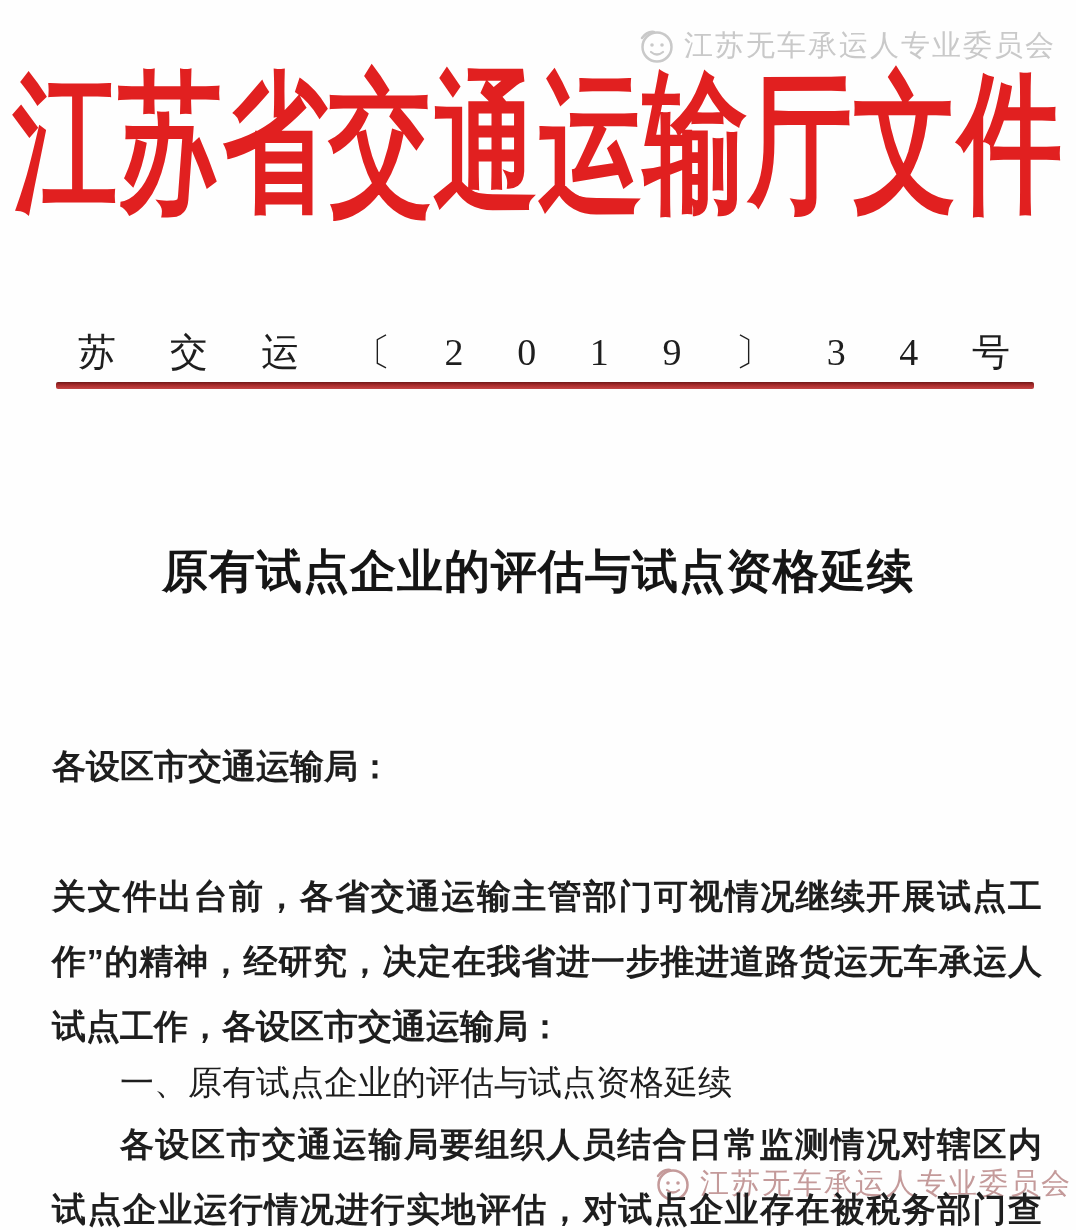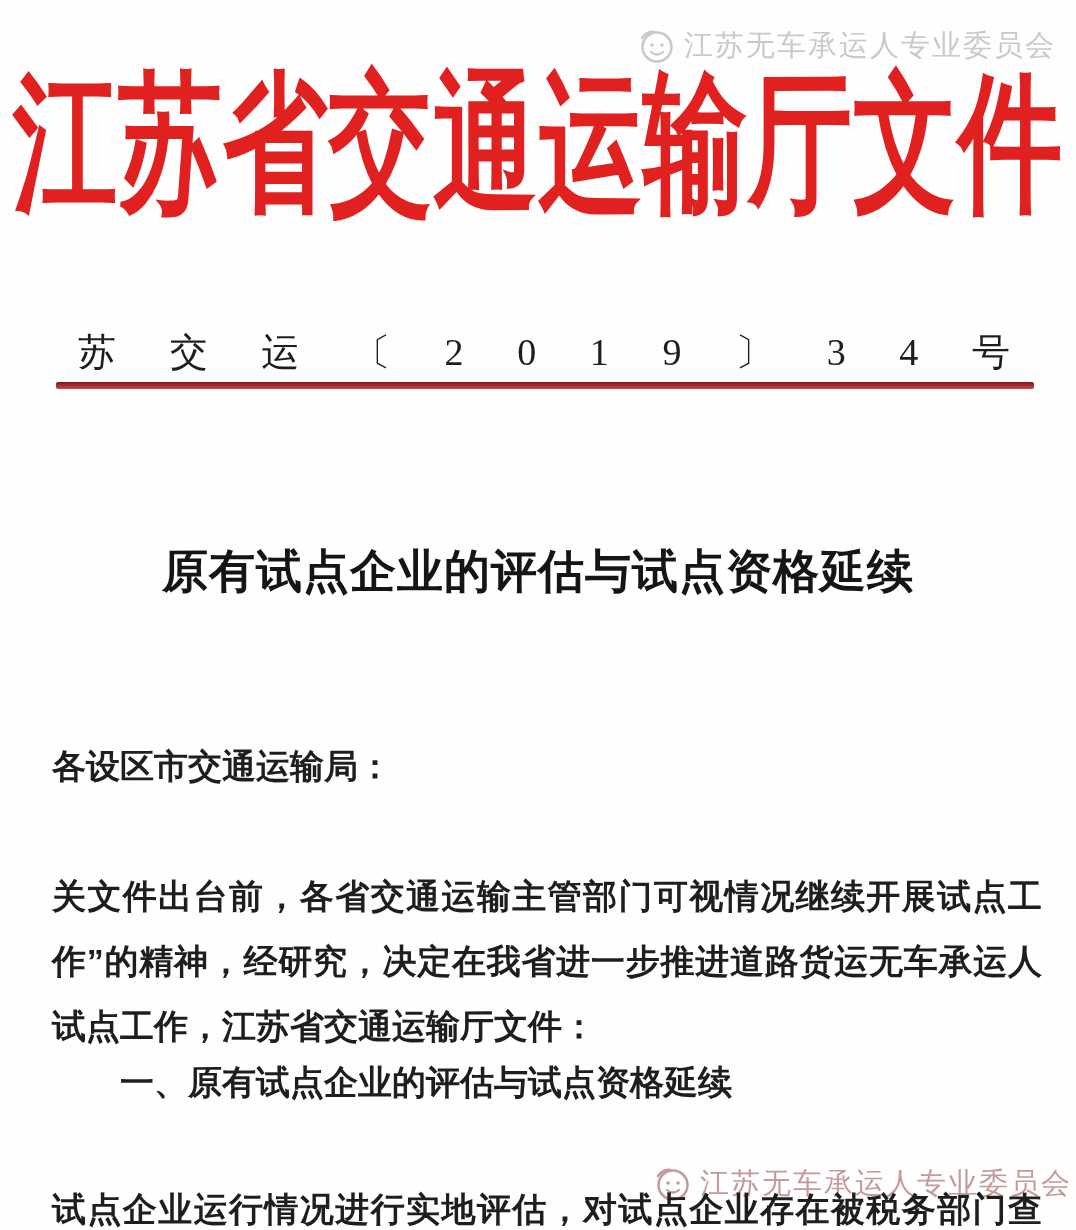--- a/index.html
+++ b/index.html
@@ -49,21 +49,21 @@
   
   .bl{
     position:absolute;left:45px;width:990px;
     font-size:34px;font-weight:600;line-height:1.32;
     color:var(--ink,#1e1e1e);
     z-index:2;
     margin-left:7px;
   }
   .bl.indent{text-indent:2em;}
   .bl.jy{text-align:justify;text-align-last:justify;}
-  .bl.bold{font-weight:700;}
+  .bl.bold{font-weight:400;}
 
   
   .wm{
     position:absolute;display:flex;align-items:center;gap:10px;
     white-space:nowrap;z-index:1;
     font-size:29px;letter-spacing:2px;font-weight:500;
   }
   .wm-top{top:26px;right:20px;color:var(--wm-gray,#c3c3c3);}
   .wm-bottom{top:1164px;right:4px;color:var(--wm-pink,#c49a9a);}
   .wm-logo{display:inline-flex;width:36px;height:36px;flex:0 0 auto;}
@@ -106,22 +106,23 @@
 
   <div class="red-rule"></div>
 
   <div class="doc-title">
     <div>原有试点企业的评估与试点资格延续</div>
   </div>
 
   <div class="bl" style="top:744px">各设区市交通运输局：</div>
   <div class="bl jy" style="top:874px">关文件出台前，各省交通运输主管部门可视情况继续开展试点工</div>
   <div class="bl jy" style="top:939px">作”的精神，经研究，决定在我省进一步推进道路货运无车承运人</div>
-  <div class="bl" style="top:1004px">试点工作，江苏省交通运输厅文件：</div>
+  <div class="bl" style="top:1004px">试点工作，各设区市交通运输局：</div>
   <div class="bl indent bold" style="top:1060px">一、原有试点企业的评估与试点资格延续</div>
+  <div class="bl indent jy" style="top:1122px">各设区市交通运输局要组织人员结合日常监测情况对辖区内</div>
   <div class="bl jy" style="top:1187px">试点企业运行情况进行实地评估，对试点企业存在被税务部门查</div>
 
   <div class="wm wm-bottom">
     <span class="wm-logo">
       <svg viewBox="0 0 36 36" fill="none" stroke="currentColor">
         <circle cx="19" cy="19" r="14.5" stroke-width="2.5"></circle>
         <path d="M4 10 Q9 3 16 4" stroke-width="2.5" stroke-linecap="round"></path>
         <circle cx="14" cy="17" r="1.8" fill="currentColor" stroke="none"></circle>
         <circle cx="24" cy="17" r="1.8" fill="currentColor" stroke="none"></circle>
         <path d="M13 24 Q19 29 25 24" stroke-width="2.2" stroke-linecap="round"></path>

